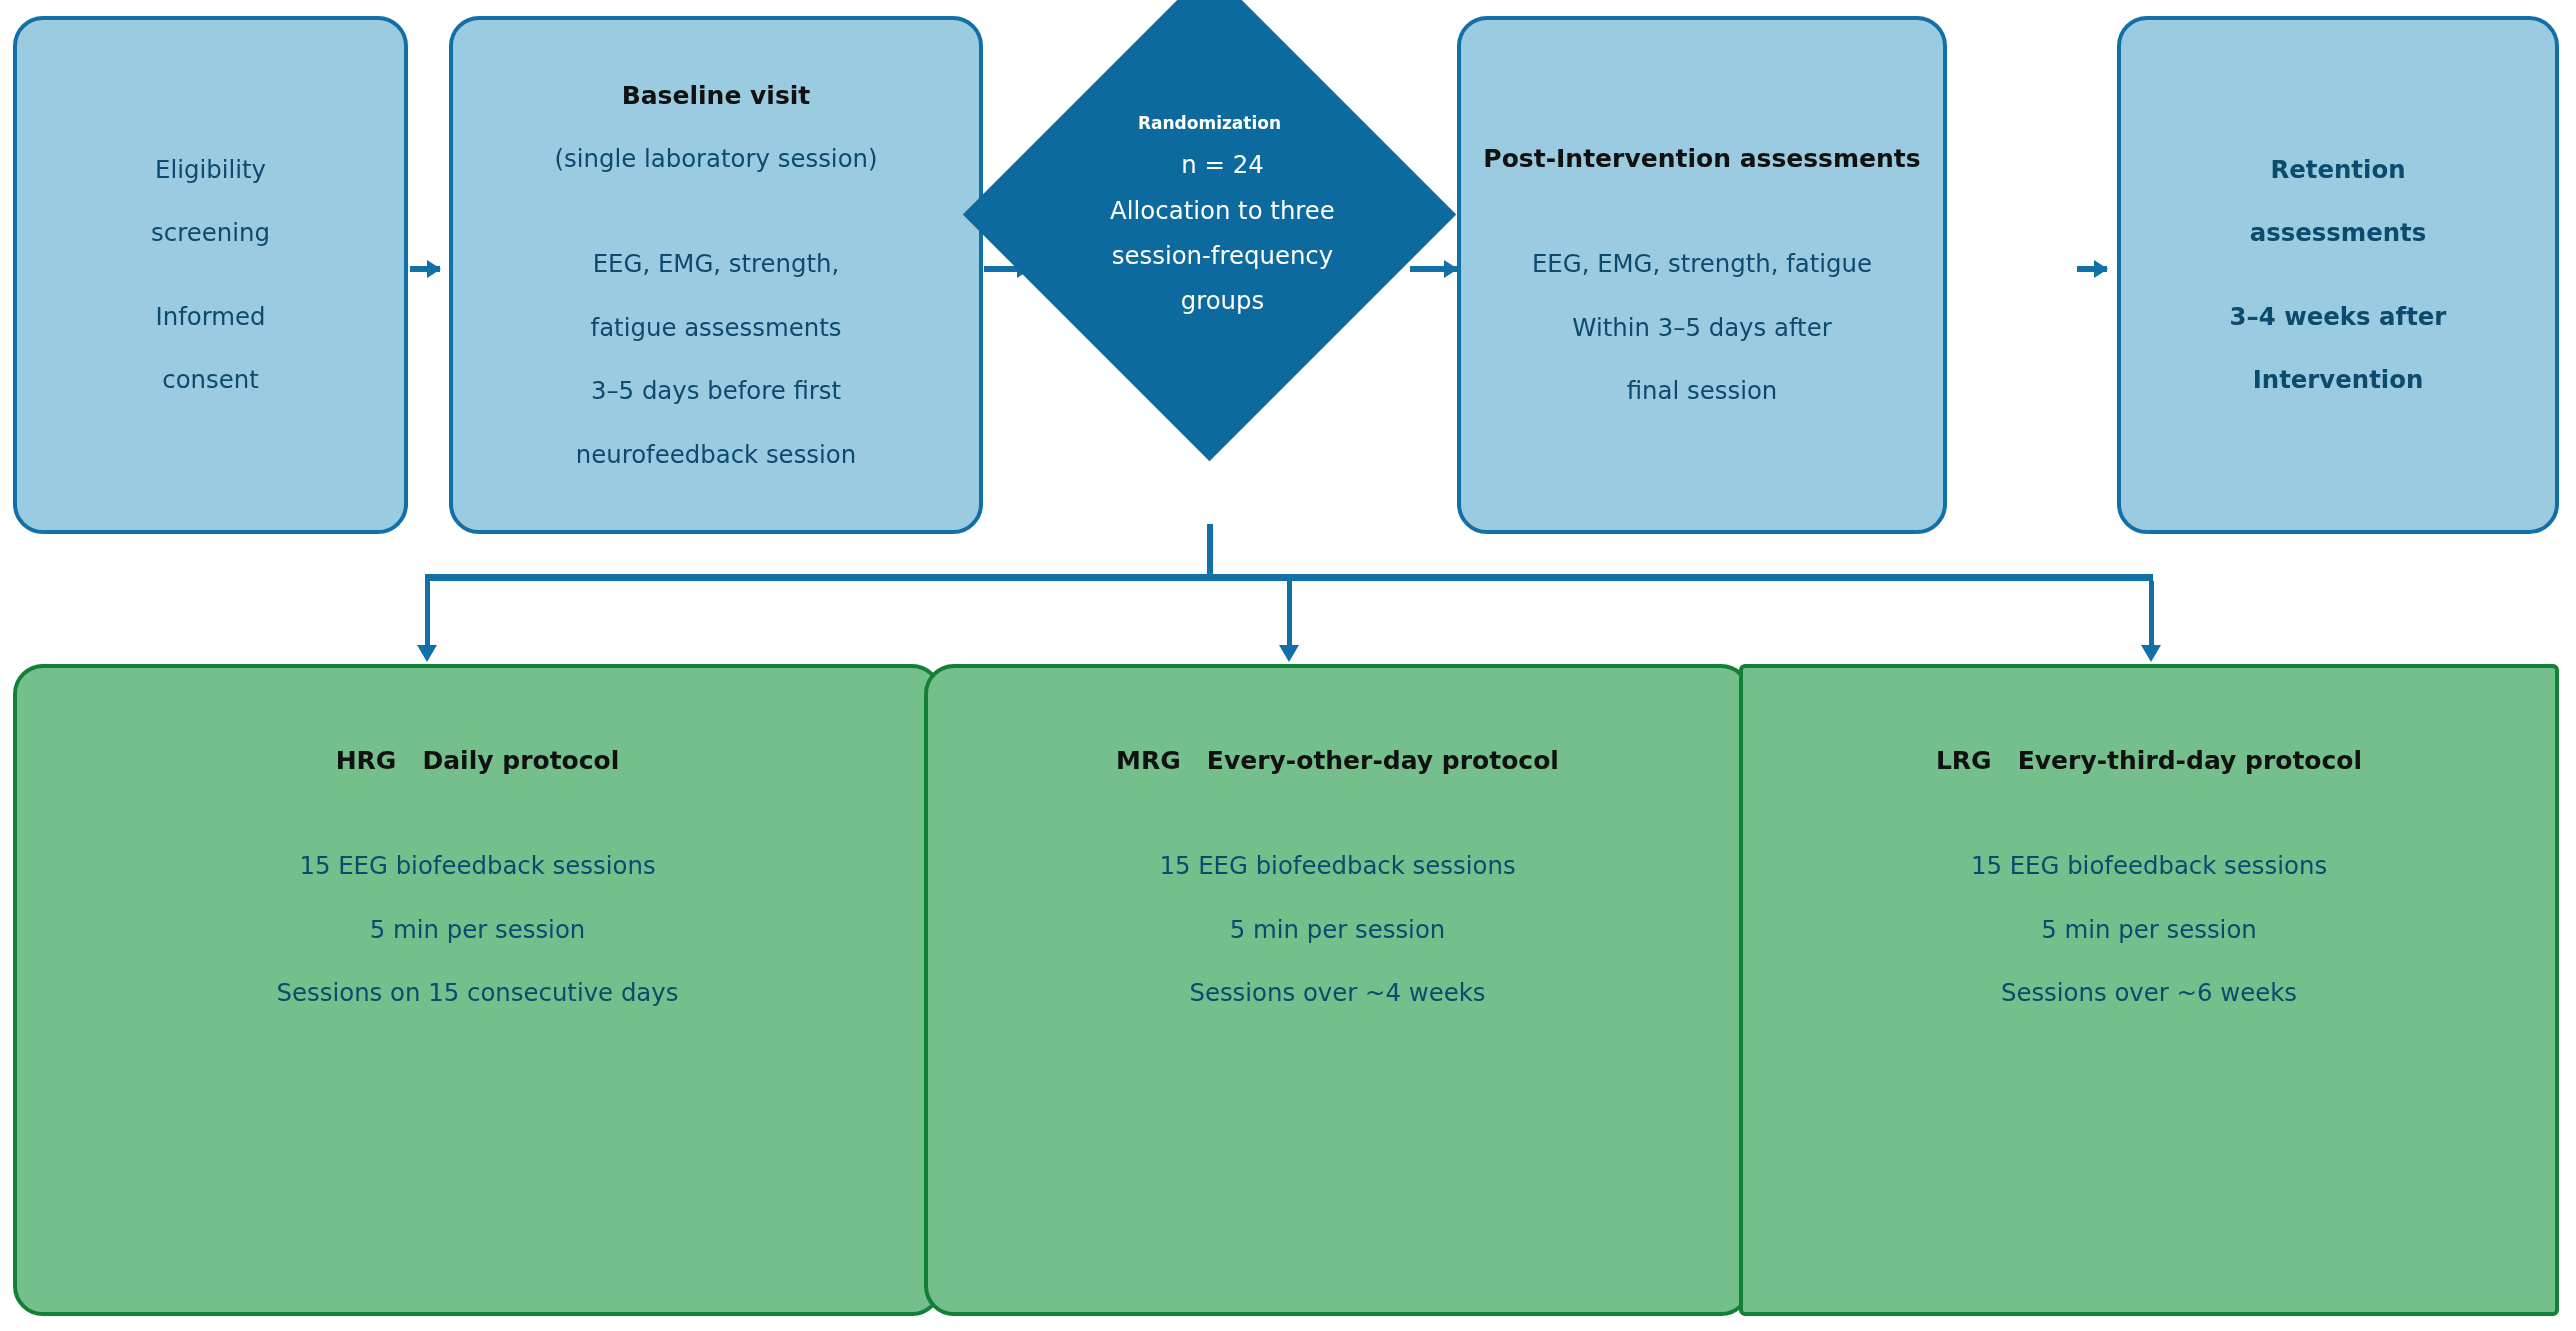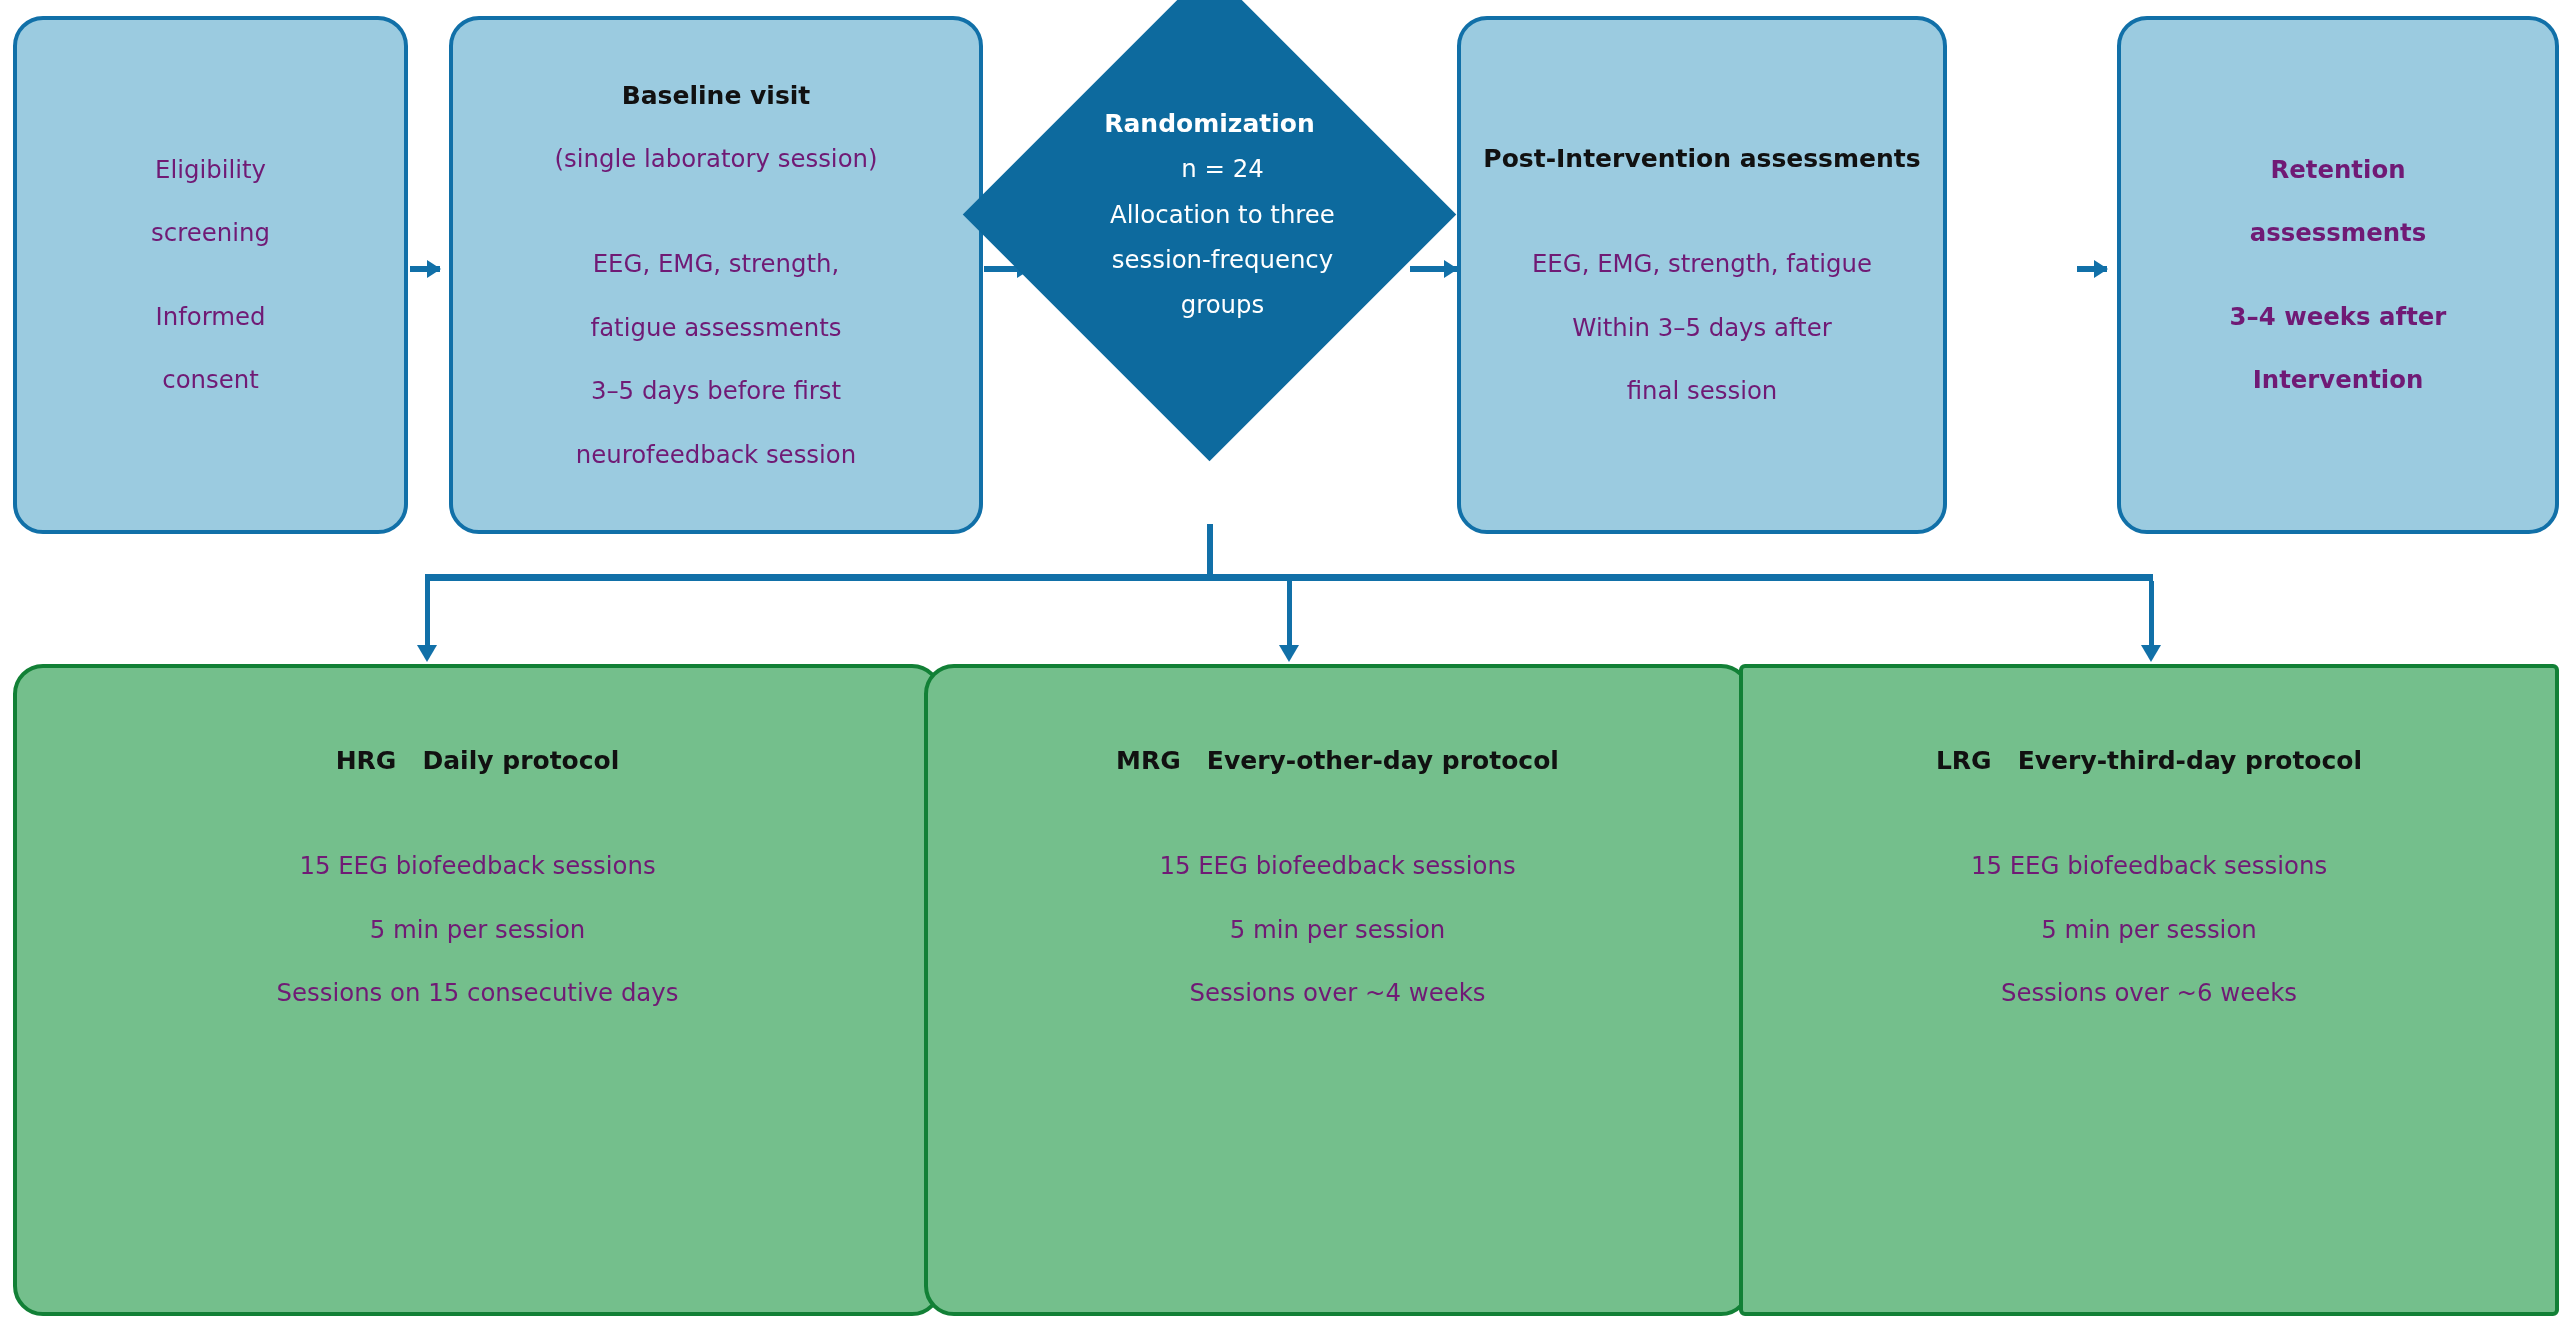--- a/index.html
+++ b/index.html
@@ -40,21 +40,21 @@
 
   .node-title {
     font-weight: bold;
     font-size: 25px;
     color: #111111;
     line-height: 1.0;
     white-space: pre;
   }
   .node-line {
     font-size: 24.4px;
-    color: #701a75;
+    color: #0c4a6e;
     line-height: 1.0;
     white-space: pre;
   }
   .gap-md { height: 41px; }
   .gap-lg { height: 63px; }
   .row-gap { height: 21px; }
 
   
   .diamond-wrap {
     position: absolute;
@@ -69,21 +69,21 @@
     transform: rotate(45deg);
   }
   .diamond-content {
     position: relative;
     z-index: 2;
     text-align: center;
     color: #ffffff;
   }
   .diamond-title {
     font-weight: bold;
-    font-size: 25px;
+    font-size: 17px;
     line-height: 1.0;
     color: #ffffff;
     white-space: pre;
   }
   .diamond-line {
     font-size: 24.4px;
     line-height: 1.0;
     color: #ffffff;
     white-space: pre;
     margin-left: 26px;

